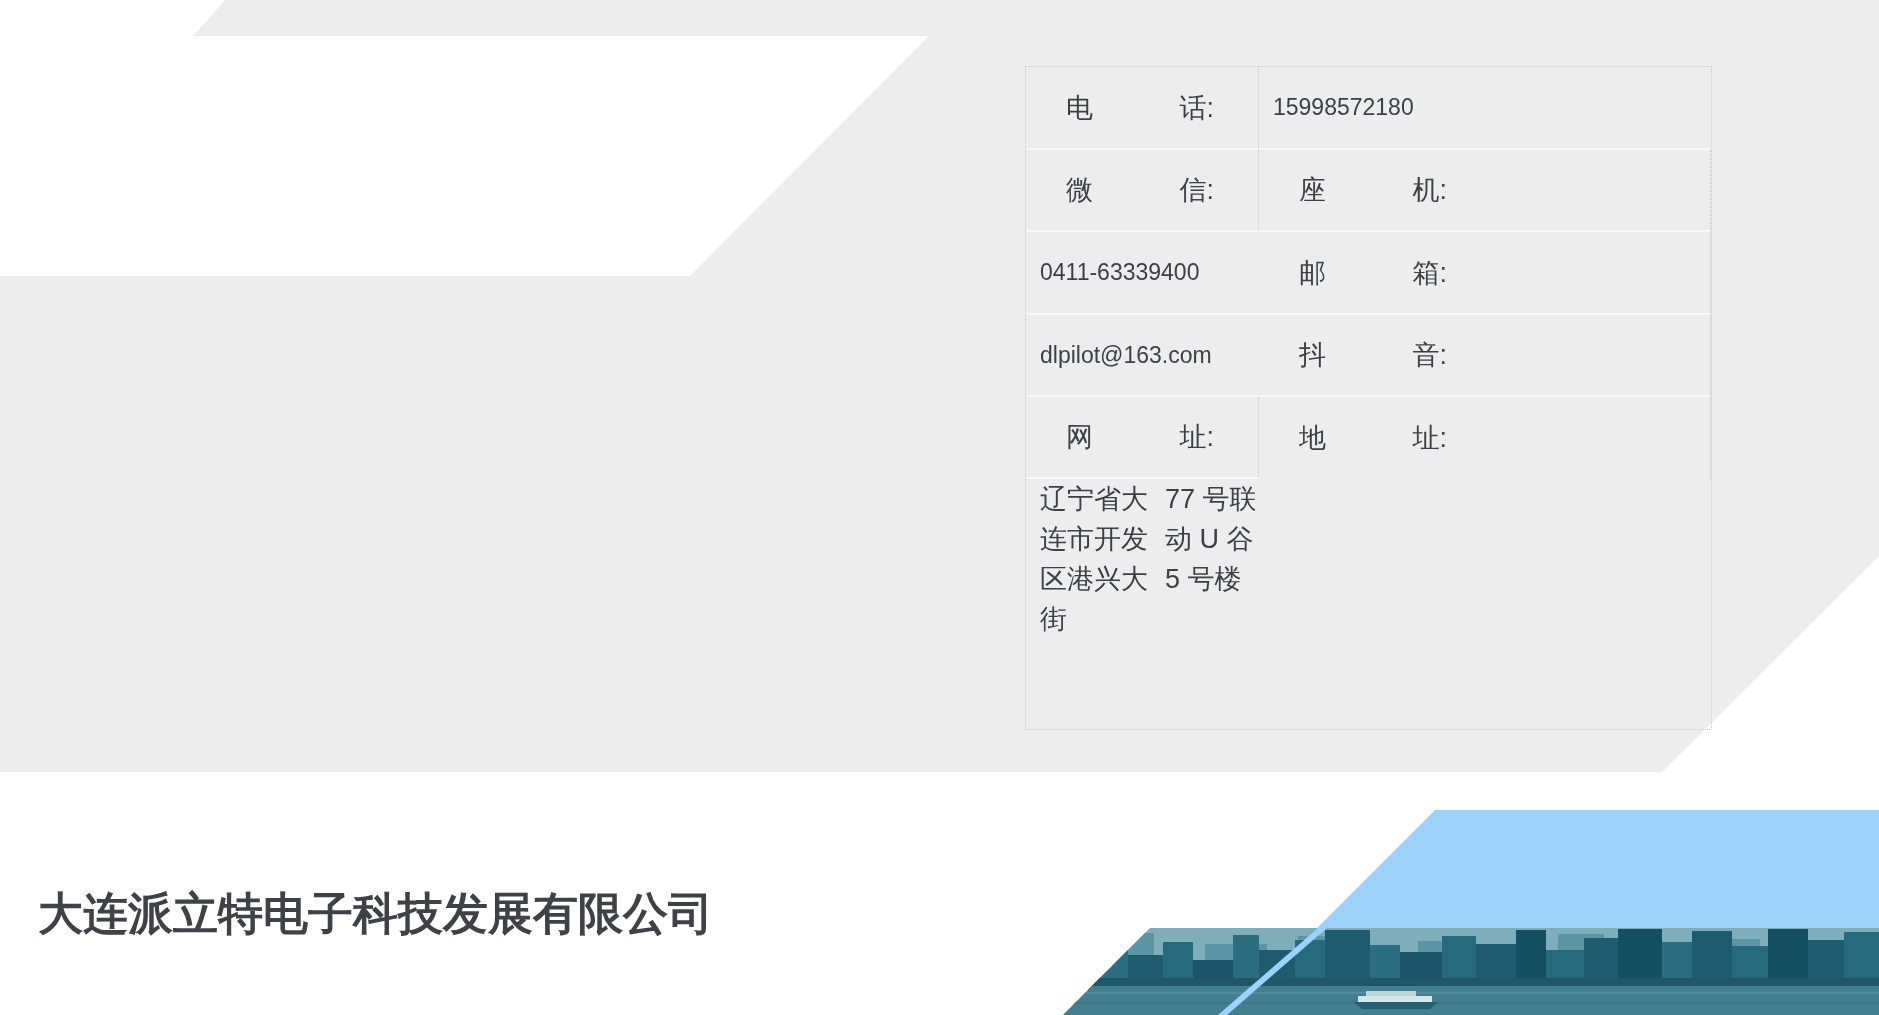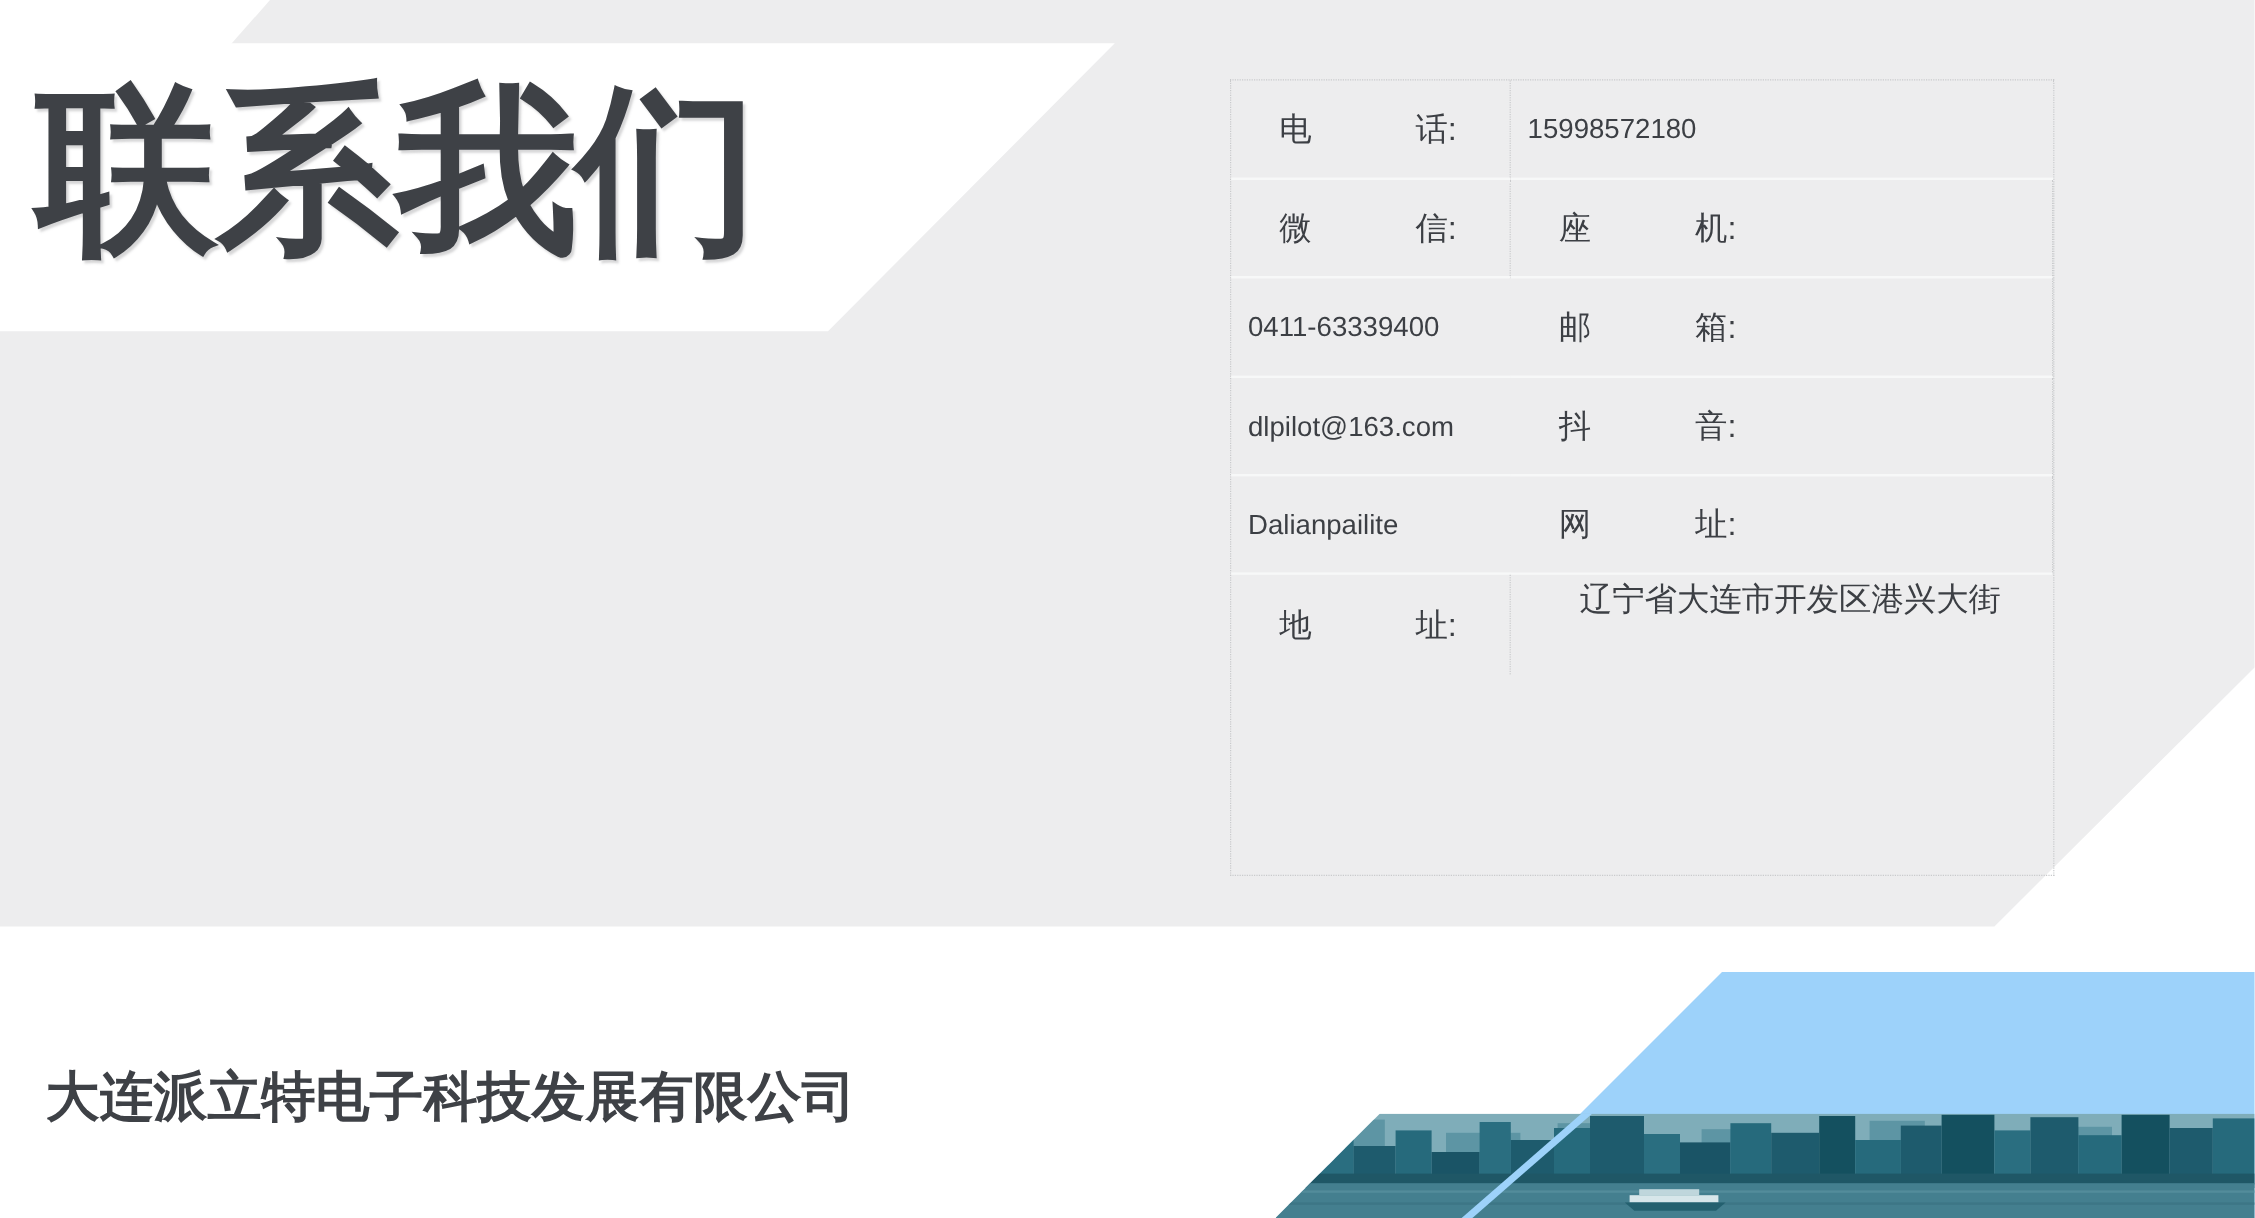--- a/index.html
+++ b/index.html
@@ -138,21 +138,20 @@
       <g>
         <rect x="1358" y="996" width="74" height="6" fill="#d7e6ea"></rect>
         <rect x="1366" y="991" width="50" height="5" fill="#bfd6dc"></rect>
         <polygon points="1354,1002 1438,1002 1430,1009 1362,1009" fill="#24606f"></polygon>
       </g>
     </g>
 
     <polygon points="1318,928 1327,928 1227,1015 1218,1015" fill="#9dd2fa"></polygon>
   </svg>
 
-  <div class="page-title">联系我们</div>
 
   <div class="contact-table">
 
     <div class="cell label">
       <span class="label-inner">
         <span>电</span>
         <span>话:</span>
       </span>
     </div>
     <div class="cell value">15998572180</div>
@@ -179,36 +178,36 @@
       </span>
     </div>
     <div class="cell value">dlpilot@163.com</div>
 
     <div class="cell label">
       <span class="label-inner">
         <span>抖</span>
         <span>音:</span>
       </span>
     </div>
-    <div class="cell value">Dalianpailite</div>
 
     <div class="cell label">
       <span class="label-inner">
         <span>网</span>
         <span>址:</span>
       </span>
     </div>
 
     <div class="cell label last">
       <span class="label-inner">
         <span>地</span>
         <span>址:</span>
       </span>
     </div>
     <div class="cell value multiline last">
       <div>辽宁省大连市开发区港兴大街</div>
+      <div>77 号联动 U 谷 5 号楼</div>
     </div>
 
   </div>
 
   <div class="company-name">大连派立特电子科技发展有限公司</div>
 
 </div>
 
 </body></html>

